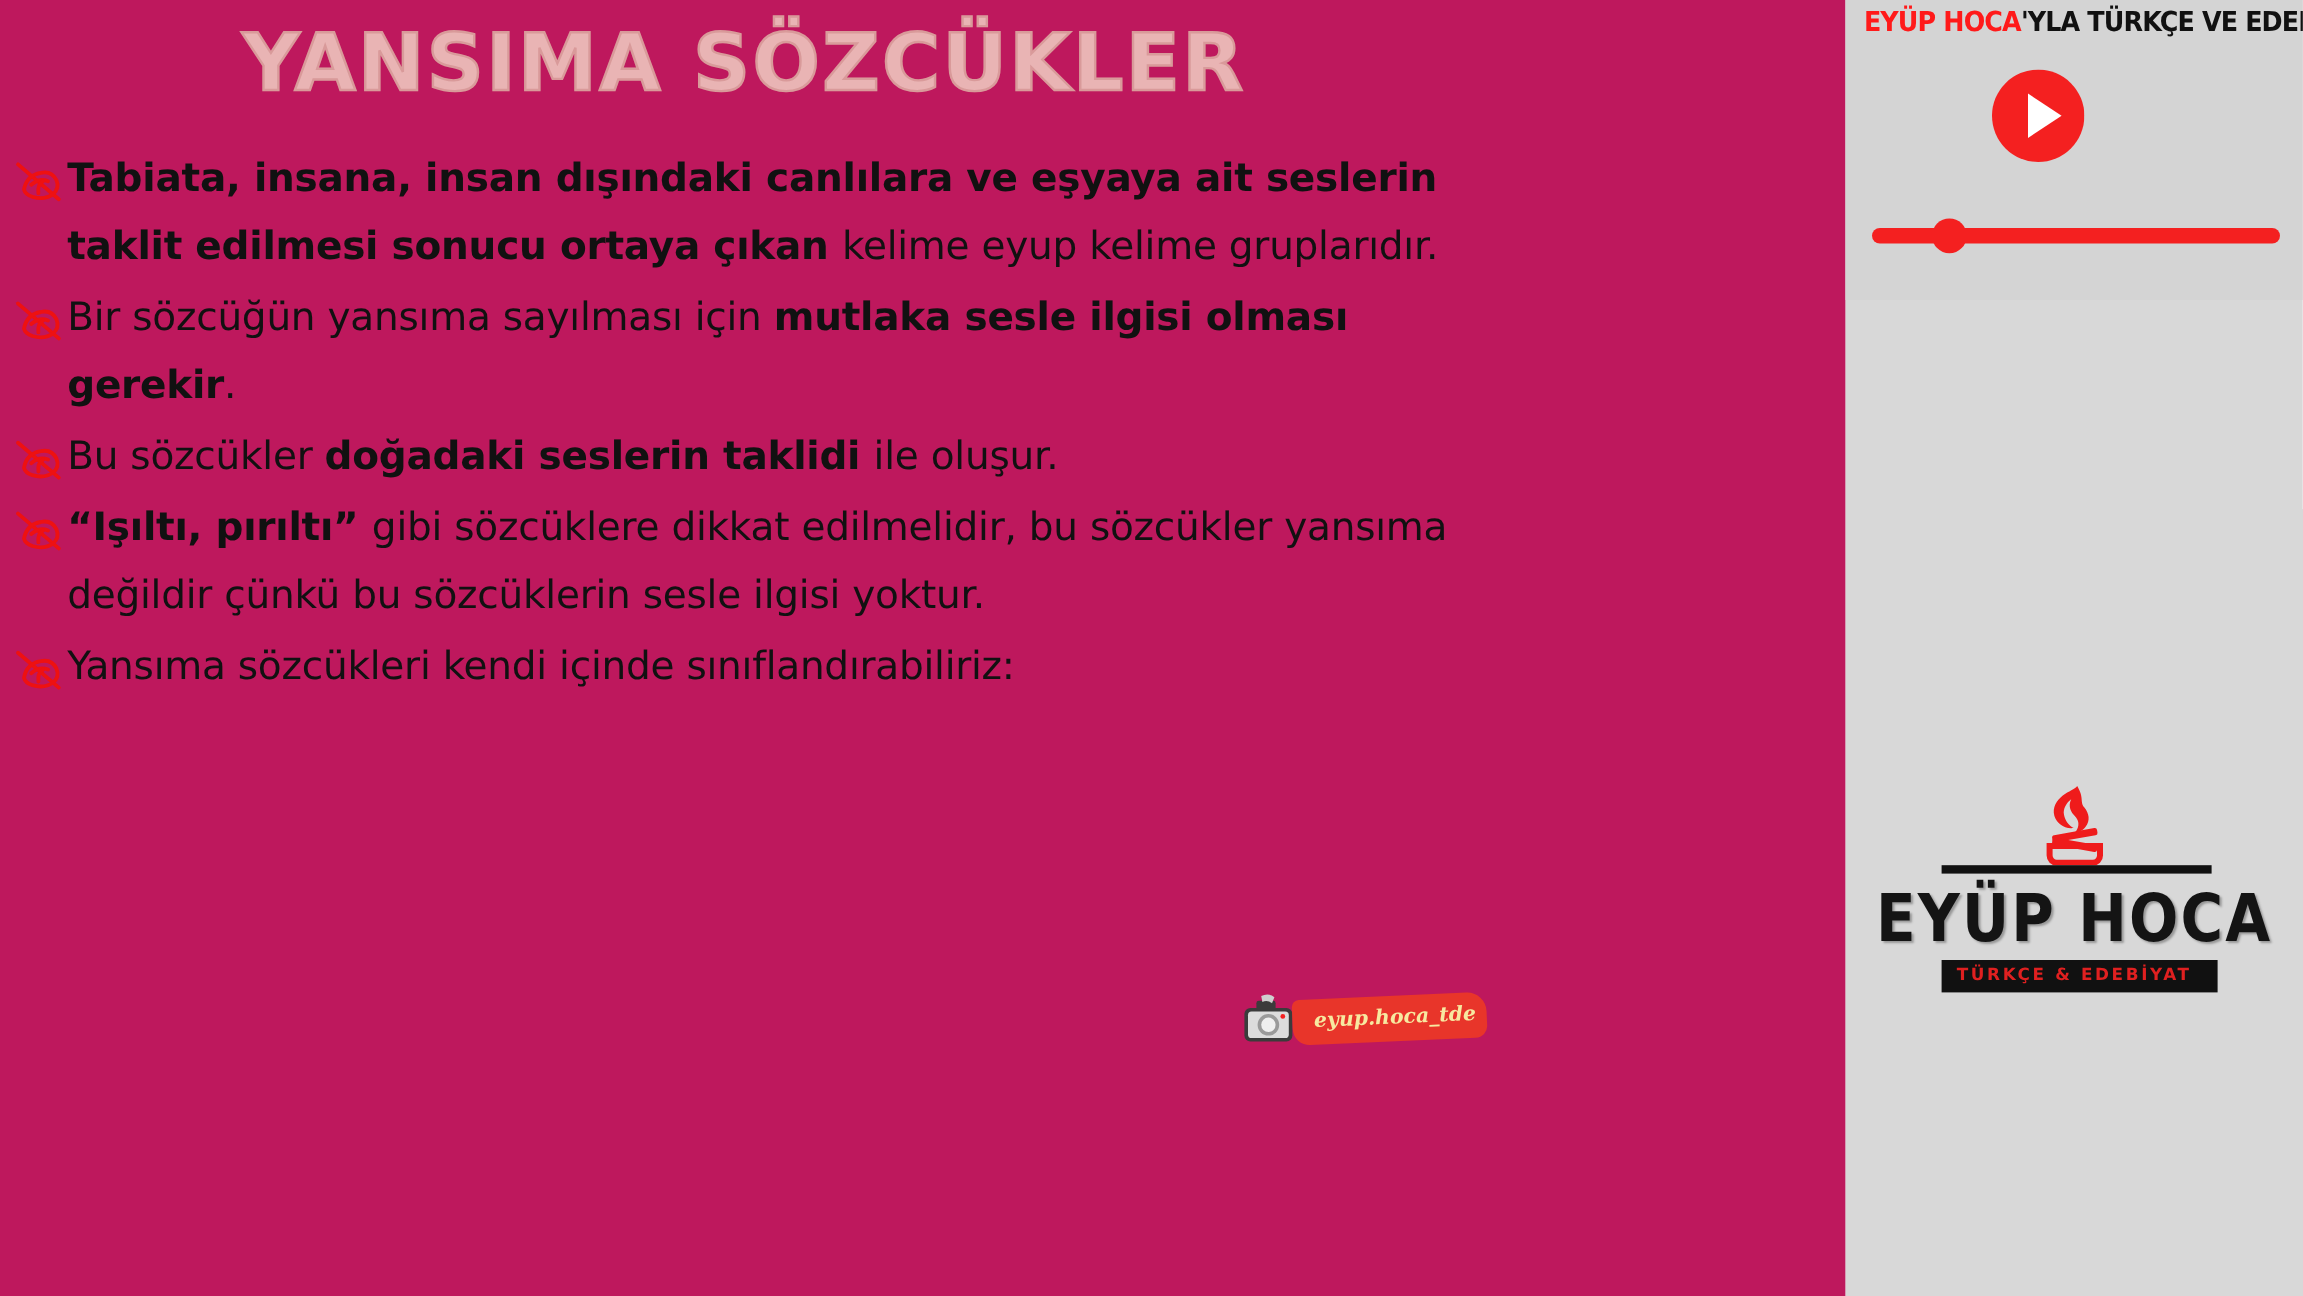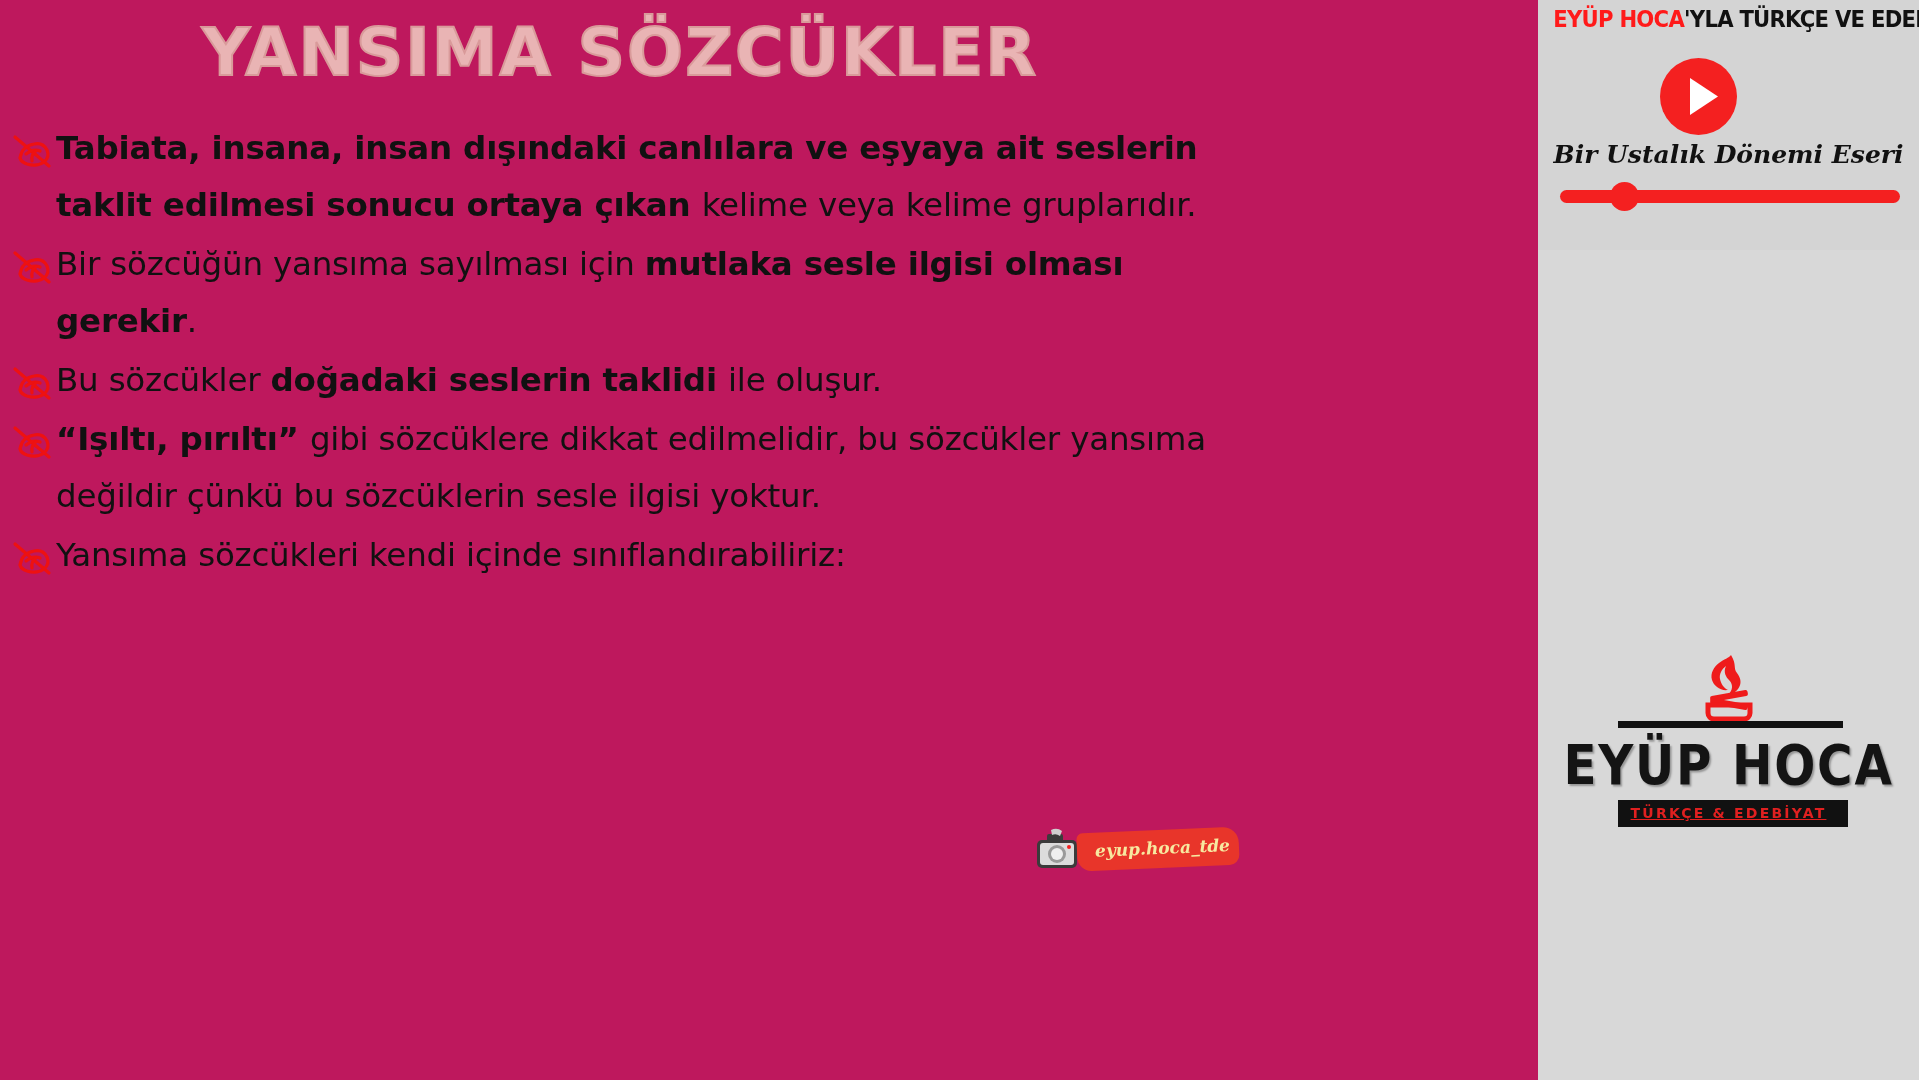--- a/index.html
+++ b/index.html
@@ -188,21 +188,20 @@
     position: absolute;
     left: 0; top: 150px;
     width: 381px;
     text-align: center;
     font-family: "DejaVu Sans", sans-serif;
     font-weight: 700;
     font-size: 14px;
     letter-spacing: 2.2px;
     color: #e02020;
     white-space: nowrap;
-    text-decoration: underline;
   }
 
   
   #watermark {
     position: absolute;
     left: 1035px;
     top: 820px;
     width: 205px;
     height: 58px;
   }
@@ -245,21 +244,21 @@
         <div class="bullet-icon">
           <svg width="48" height="46" viewBox="0 0 48 46" xmlns="http://www.w3.org/2000/svg">
             <g fill="none" stroke="#ee1111" stroke-width="3.2" stroke-linejoin="round" stroke-linecap="round">
               <path d="M7 9 L41 38"></path>
               <path d="M12 30 q2 -12 14 -14 q9 -2 13 6 q3 7 -3 12 q-7 5 -17 2 q-6 -2 -7 -6 z"></path>
               <path d="M18 26 q7 -6 14 -3"></path>
               <path d="M24 33 q-1 -7 4 -10"></path>
             </g>
           </svg>
         </div>
-        <div class="bullet-text"><b>Tabiata, insana, insan dışındaki canlılara ve eşyaya ait seslerin taklit edilmesi sonucu ortaya çıkan </b><span>kelime veya kelime gruplarıdır.</span></div>
+        <div class="bullet-text"><b>Tabiata, insana, insan dışındaki canlılara ve eşyaya ait seslerin taklit edilmesi sonucu ortaya çıkan </b><span>kelime eyup kelime gruplarıdır.</span></div>
       </div>
       <div class="bullet-row">
         <div class="bullet-icon">
           <svg width="48" height="46" viewBox="0 0 48 46" xmlns="http://www.w3.org/2000/svg">
             <g fill="none" stroke="#ee1111" stroke-width="3.2" stroke-linejoin="round" stroke-linecap="round">
               <path d="M7 9 L41 38"></path>
               <path d="M12 30 q2 -12 14 -14 q9 -2 13 6 q3 7 -3 12 q-7 5 -17 2 q-6 -2 -7 -6 z"></path>
               <path d="M18 26 q7 -6 14 -3"></path>
               <path d="M24 33 q-1 -7 4 -10"></path>
             </g>
@@ -334,21 +333,20 @@
       <span class="brand">EYÜP HOCA</span><span>'YLA TÜRKÇE VE EDEBİYAT</span>
     </div>
 
     <div id="play-button">
       <svg width="77" height="77" viewBox="0 0 77 77" xmlns="http://www.w3.org/2000/svg">
         <circle cx="38.5" cy="38.5" r="38.5" fill="#f42020"></circle>
         <path d="M30 20 L58 38.5 L30 57 Z" fill="#ffffff"></path>
       </svg>
     </div>
 
-    <div id="banner-subtitle">Bir Ustalık Dönemi Eseri</div>
 
     <div id="progress-bar">
       <div id="progress-knob"></div>
     </div>
 
   </div>
 
   <div id="brand-logo">
     <div id="logo-flame">
       <svg width="50" height="66" viewBox="0 0 50 66" xmlns="http://www.w3.org/2000/svg">

